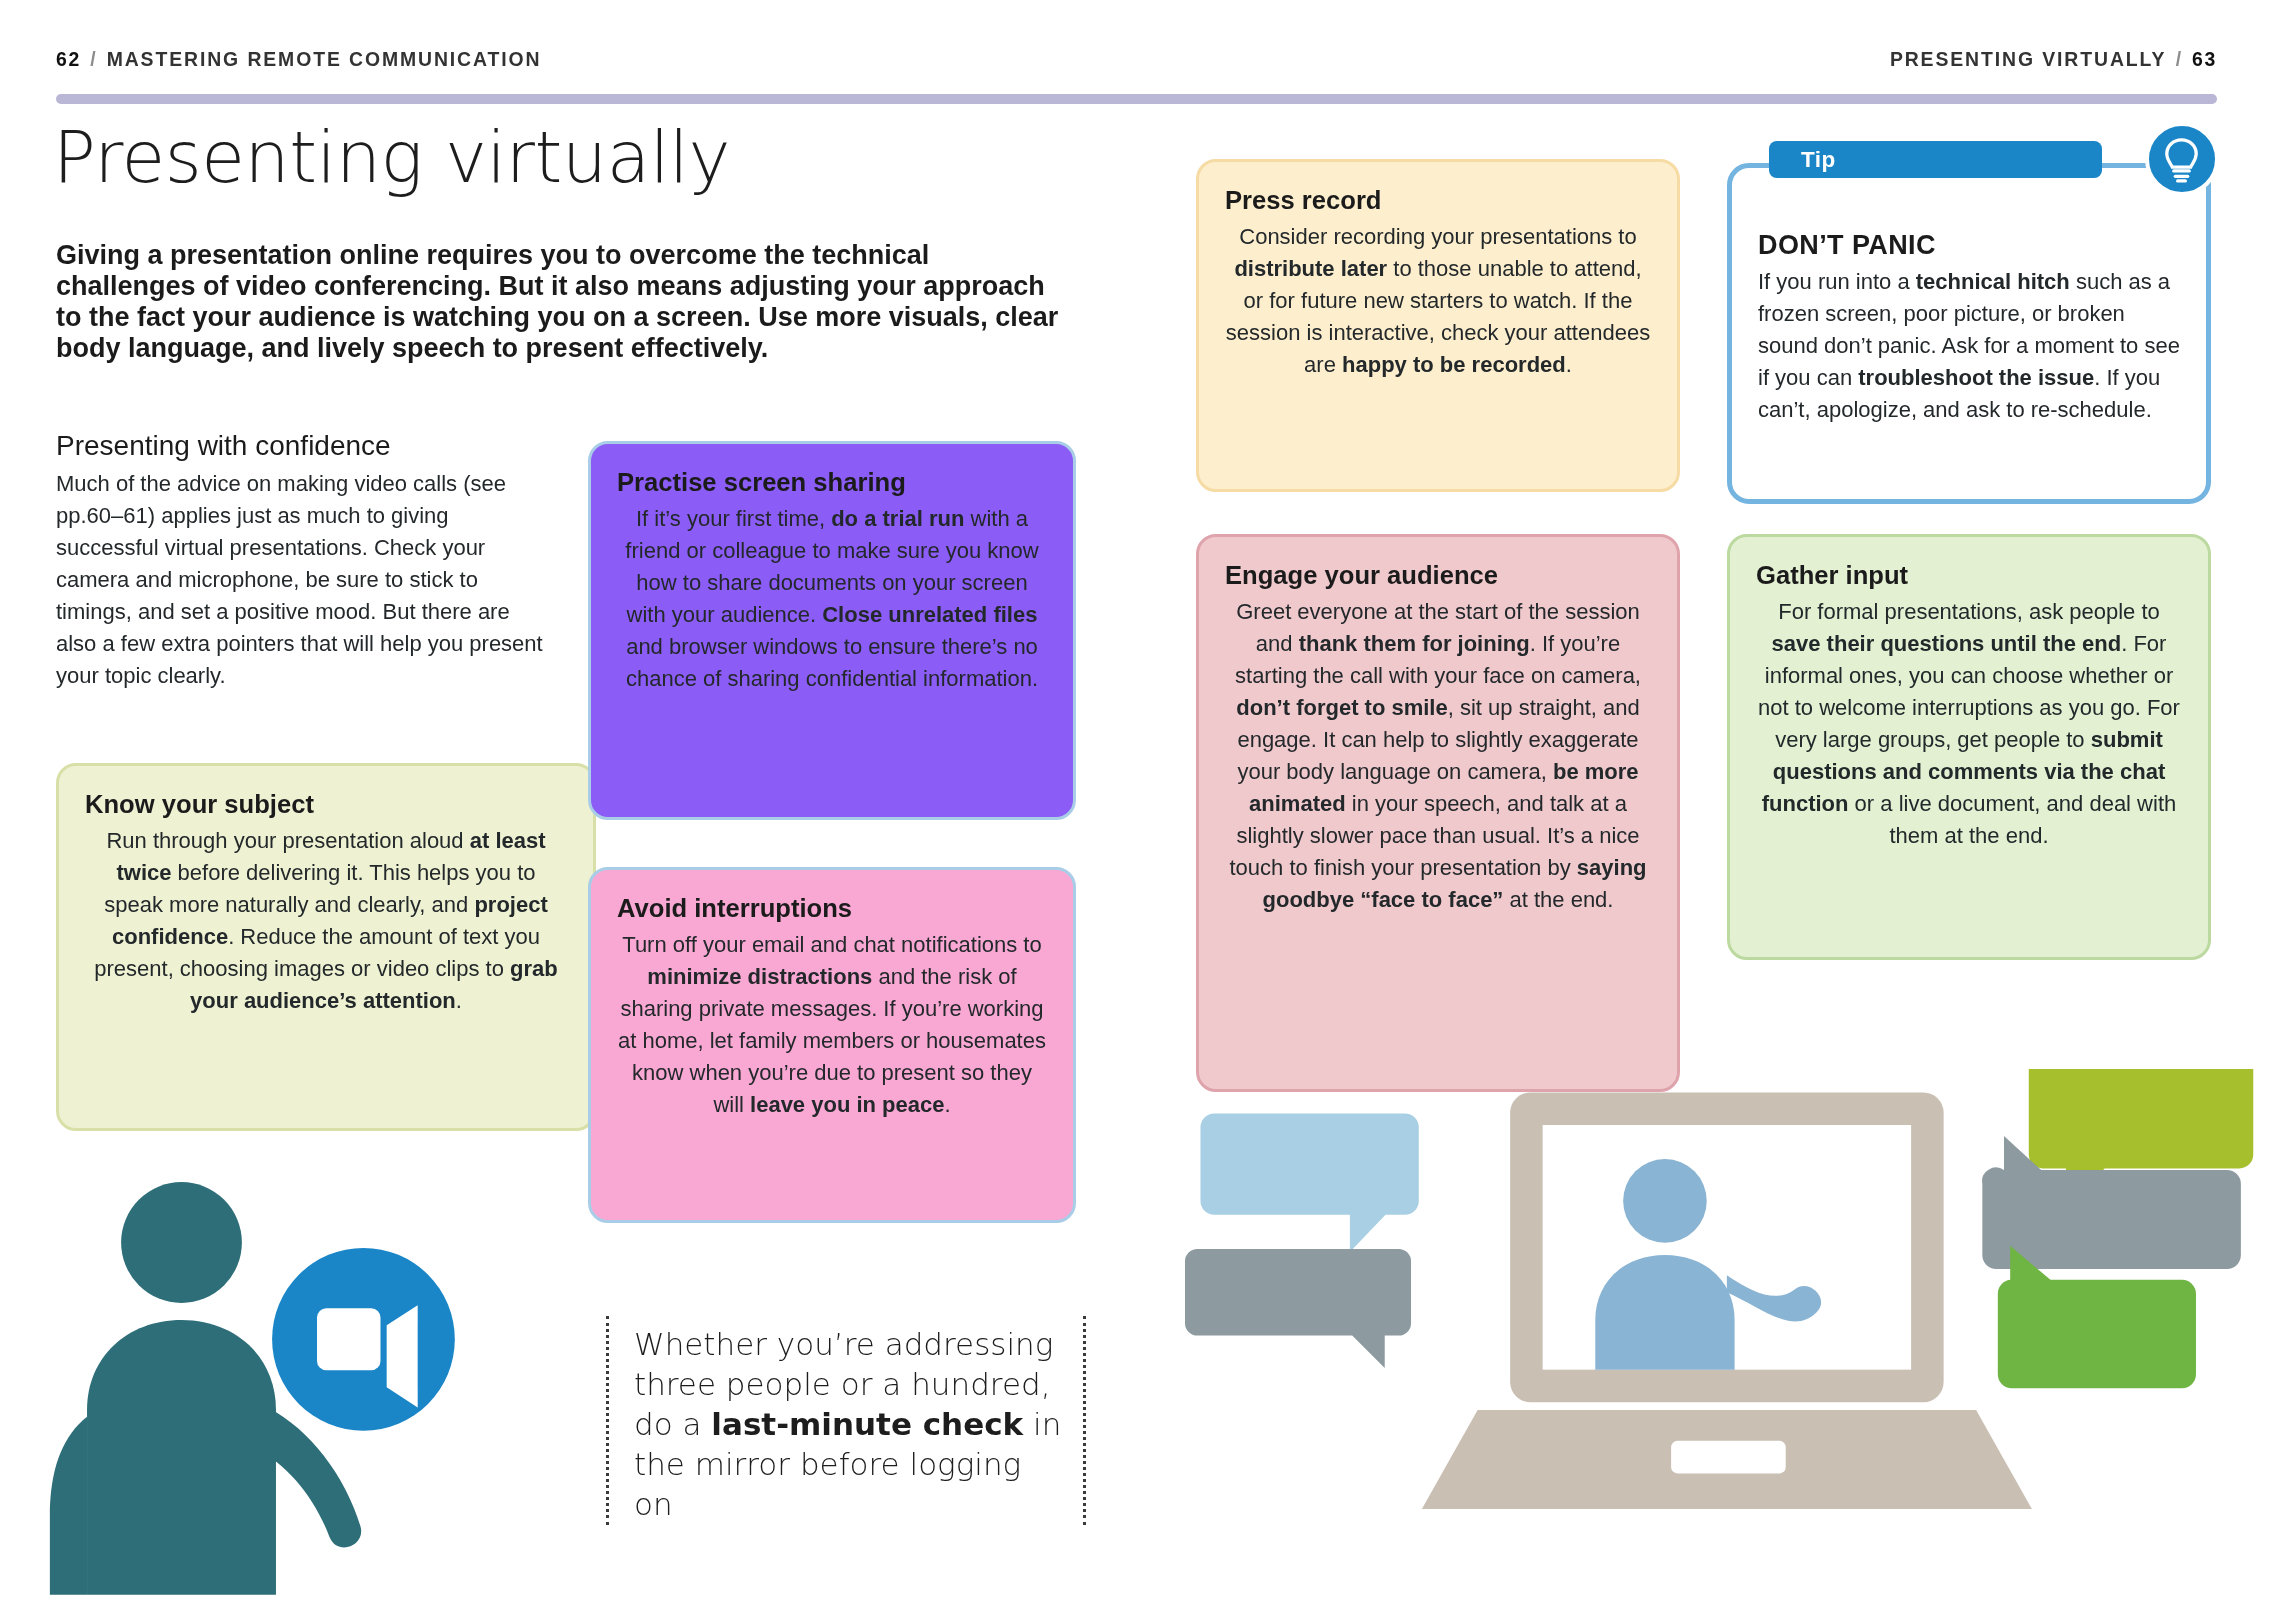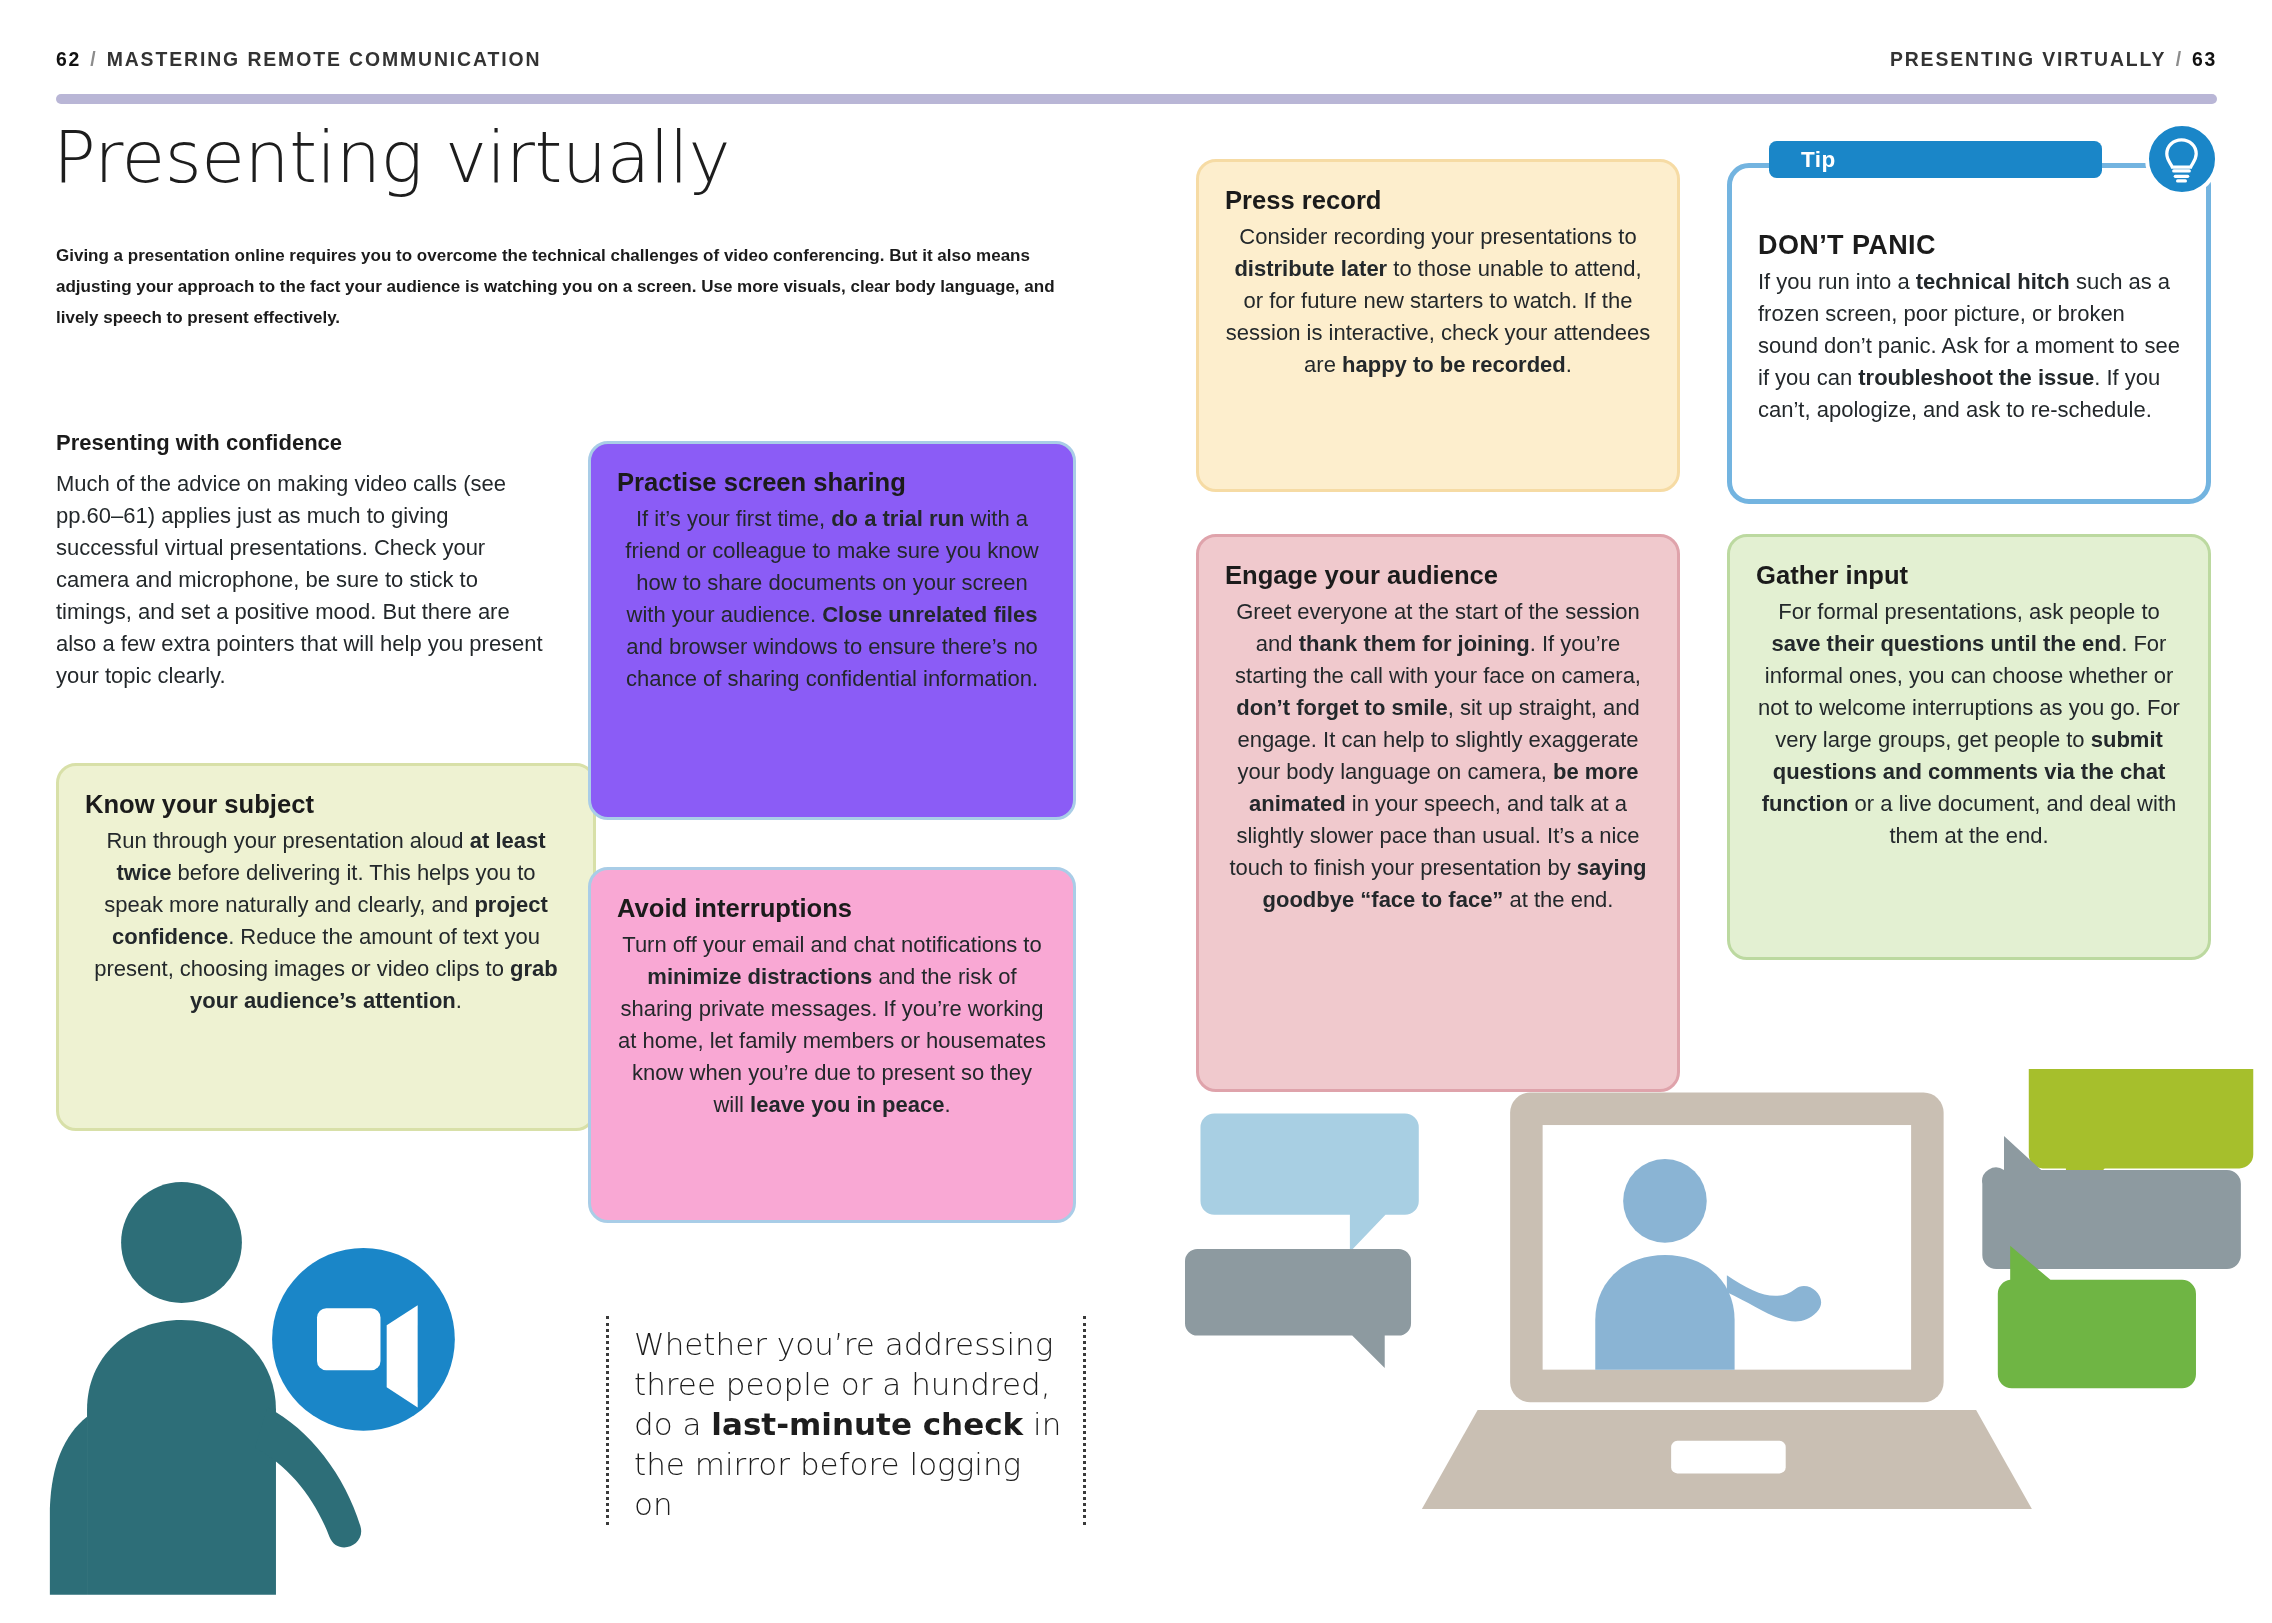--- a/index.html
+++ b/index.html
@@ -57,33 +57,33 @@
     letter-spacing: -0.4px;
     color: #1d1d1d;
     font-family: "DejaVu Sans", sans-serif;
   }
 
   .intro {
     position: absolute;
     left: 56px;
     top: 240px;
     width: 1007px;
-    font-size: 17px;
+    font-size: 27px;
     line-height: 31px;
     font-weight: 700;
     color: #1b1b1b;
   }
 
   
   .sub-head {
     position: absolute;
     left: 56px;
     top: 430px;
-    font-size: 22px;
-    font-weight: 700;
+    font-size: 28px;
+    font-weight: 400;
     color: #1b1b1b;
   }
   .left-body {
     position: absolute;
     left: 56px;
     top: 468px;
     width: 496px;
     font-size: 22px;
     line-height: 32px;
     color: #23282b;

